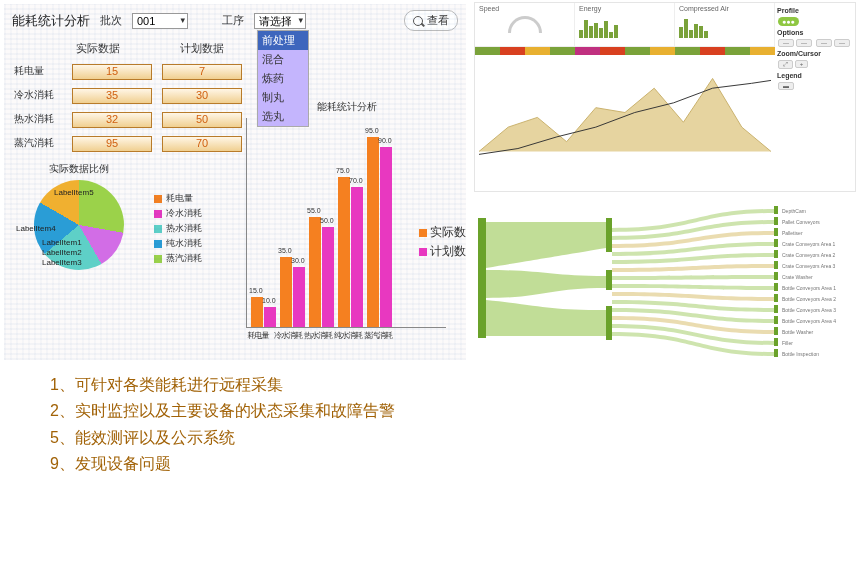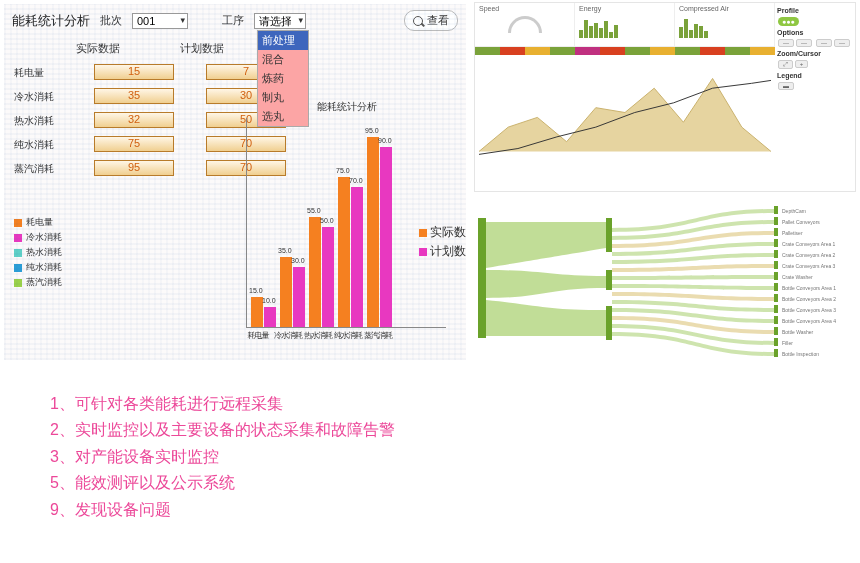--- a/index.html
+++ b/index.html
@@ -7,30 +7,30 @@
 .wrap{position:relative;width:860px;height:563px}
 
 
 .panel-tl{position:absolute;left:4px;top:4px;width:462px;height:356px;background:#fcfafa}
 .hdr{display:flex;align-items:center;gap:10px;padding:6px 8px}
 .title{font-size:13px;color:#222}
 .lbl{font-size:11px;color:#333}
 .sel{border:1px solid #999;background:#fff;font-size:11px;padding:1px 14px 1px 4px;appearance:none;position:relative}
 .sel-wrap{position:relative;display:inline-block}
 .sel-wrap::after{content:"▾";position:absolute;right:3px;top:2px;font-size:9px;color:#333;pointer-events:none}
-.dd-open{position:absolute;left:253px;top:26px;width:52px;background:#fca5a5;border:1px solid #aaa;z-index:5}
+.dd-open{position:absolute;left:253px;top:26px;width:52px;background:#c4b5fd;border:1px solid #aaa;z-index:5}
 .dd-open div{padding:2px 4px;font-size:11px}
 .dd-open .hi{background:#3e66bd;color:#fff}
 .srch{border:1px solid #bbb;background:#fff;border-radius:10px;padding:2px 8px;display:flex;align-items:center;gap:4px;margin-left:auto}
 .mag{width:10px;height:10px;border:1.5px solid #555;border-radius:50%;position:relative}
 .mag::after{content:"";position:absolute;width:4px;height:1.5px;background:#555;right:-3px;bottom:-1px;transform:rotate(45deg)}
 
 .cols-hdr{display:flex;gap:60px;margin-left:72px;margin-top:4px;font-size:11px;color:#333}
 .rows{display:flex;flex-direction:column;gap:8px;margin-top:8px;padding-left:10px}
-.row{display:flex;align-items:flex-end;gap:32px}
+.row{display:flex;align-items:flex-start;gap:10px}
 .row .rlbl{width:48px;font-size:10px;color:#333}
 .num{width:80px;height:16px;border:1px solid #b87b2a;background:linear-gradient(#fff6e6,#f0cf90);text-align:center;font-size:11px;color:#d06010;position:relative}
 .bottom-area{display:flex;margin-top:10px;padding-left:10px;gap:10px}
 
 
 .pie-wrap{width:130px}
 .pie-title{font-size:10px;text-align:center;margin-bottom:4px}
 .pie{width:90px;height:90px;border-radius:50%;background:conic-gradient(#9bd24a 0 100deg,#d26de6 100deg 150deg,#5ed0c7 150deg 230deg,#2a9dd6 230deg 300deg,#f0b030 300deg 360deg);margin:0 auto;position:relative}
 .pie-lbls{position:absolute;font-size:8px;color:#222}
 .pie-lbls.a{left:20px;top:8px}
@@ -72,21 +72,21 @@
 .gbtn{background:#eee;border:1px solid #ccc;border-radius:2px;padding:0 4px;font-size:6px;display:inline-block;margin:1px;color:#666}
 .tr-strip{height:8px;display:flex}
 .tr-strip span{flex:1}
 .tr-chart{height:110px;position:relative;margin:4px}
 .area-chart{position:absolute;inset:0}
 
 
 .sankey{position:absolute;left:476px;top:198px;width:378px;height:164px}
 
 
-.bullets{position:absolute;left:50px;top:391px;font-size:16px;color:#ec4899;line-height:1.65}
+.bullets{position:absolute;left:50px;top:372px;font-size:16px;color:#a16207;line-height:1.65}
 .bullets div{white-space:nowrap}
 
 
 .noise{position:absolute;inset:0;pointer-events:none;background:
   repeating-linear-gradient(0deg,rgba(20,80,160,.04) 0 2px,transparent 2px 5px),
   repeating-linear-gradient(90deg,rgba(20,80,160,.03) 0 2px,transparent 2px 6px)}
 </style>
 </head>
 <body>
 <div class="wrap">
@@ -126,32 +126,37 @@
           <span class="rlbl">冷水消耗</span>
           <span class="num">35</span>
           <span class="num">30</span>
         </div>
     <div class="row">
           <span class="rlbl">热水消耗</span>
           <span class="num">32</span>
           <span class="num">50</span>
         </div>
     <div class="row">
-          <span class="rlbl">纯水消耗</span>
-          <span class="num">75</span>
-          <span class="num">70</span>
-        </div>
-    <div class="row">
           <span class="rlbl">蒸汽消耗</span>
           <span class="num">95</span>
           <span class="num">70</span>
         </div>
   </div>
 
   <div class="bottom-area">
+    <div class="pie-wrap">
+      <div class="pie-title">实际数据比例</div>
+      <div class="pie">
+        <span class="pie-lbls a">LabelItem5</span>
+        <span class="pie-lbls b">LabelItem4</span>
+        <span class="pie-lbls c">LabelItem1</span>
+        <span class="pie-lbls d">LabelItem2</span>
+        <span class="pie-lbls e">LabelItem3</span>
+      </div>
+    </div>
     <div class="leg">
       <div>
             <span class="sq" style="background:#f58020"></span>
             <span>耗电量</span>
           </div>
       <div>
             <span class="sq" style="background:#e838c0"></span>
             <span>冷水消耗</span>
           </div>
       <div>
@@ -355,18 +360,17 @@
           <path d="M136,134 C220,134 220,154 298,154 L298,158 C220,158 220,138 136,138 Z" fill="#a6ce6b" opacity=".55"></path>
           <rect x="298" y="151" width="4" height="8" fill="#6aa22a"></rect>
           <text x="306" y="158" font-size="5" fill="#777">Bottle Inspection</text>
         </g>
   </svg>
 </div>
 
 <div class="bullets" id="bul">
       <div>1、可针对各类能耗进行远程采集</div>
       <div>2、实时监控以及主要设备的状态采集和故障告警</div>
-      <div>3、对产能设备实时监控</div>
       <div>5、能效测评以及公示系统</div>
       <div>9、发现设备问题</div>
     </div>
 
 </div>
 
 </body></html>

